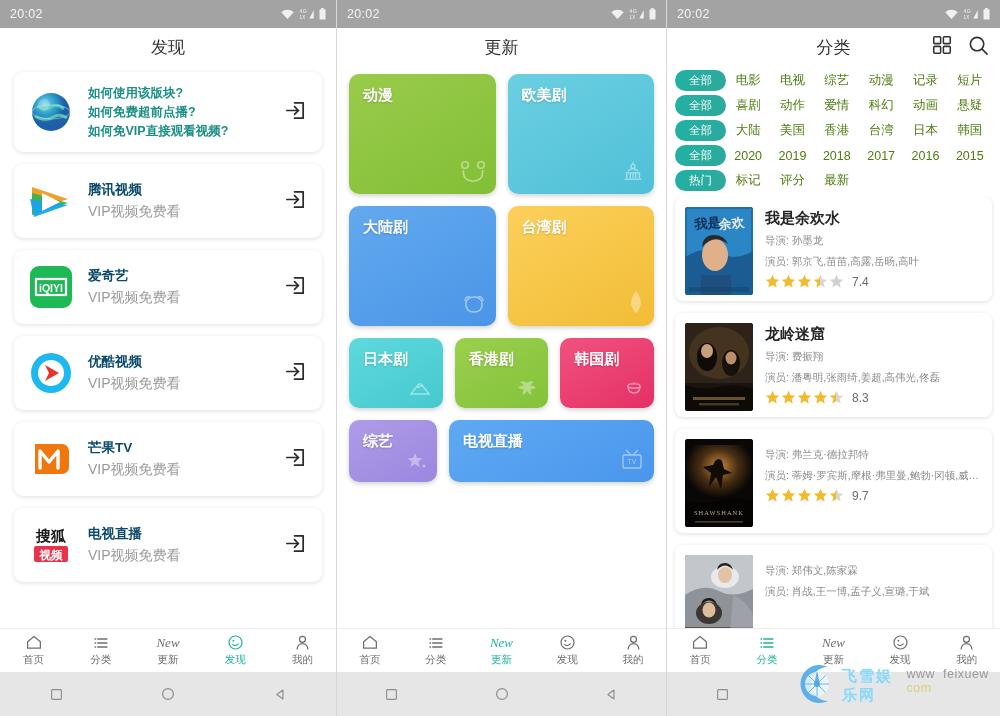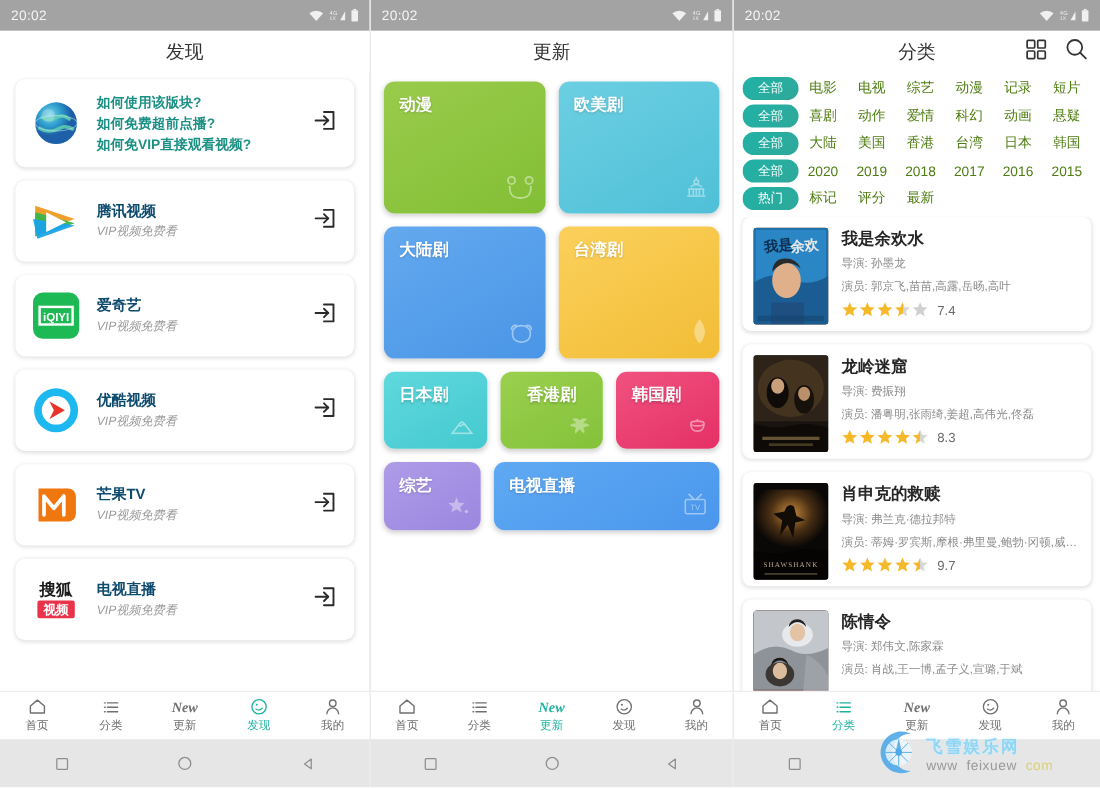--- a/index.html
+++ b/index.html
@@ -50,21 +50,21 @@
     box-shadow: 0 1px 4px rgba(0,0,0,0.13);
     display: flex; align-items: center; padding: 12px 12px;
     min-height: 72px;
   }
   .dcard .logo {
     width: 50px; height: 50px; flex: 0 0 50px; margin-right: 12px;
     display: flex; align-items: center; justify-content: center;
   }
   .dcard .info { flex: 1; min-width: 0; }
   .dcard .t1 { font-size: 13.5px; font-weight: bold; color: #0c4a6e; line-height: 1.35; }
-  .dcard .t2 { font-size: 11px; color: #9a9a9a; line-height: 1.5; margin-top: 2px; font-style: italic; }
+  .dcard .t2 { font-size: 14px; color: #9a9a9a; line-height: 1.5; margin-top: 2px; }
   .helpcard .hl { font-size: 12.5px; font-weight: bold; color: #1a8f84; line-height: 1.5; }
   .enter-ic { flex: 0 0 26px; color: #2a2a2a; margin-left: 6px; }
 
   
   .p2-body { padding: 8px 12px 0 12px; height: 578px; }
   .trow { display: flex; gap: 12px; margin-bottom: 12px; }
   .tile {
     border-radius: 10px; position: relative; overflow: hidden;
     box-shadow: 0 2px 5px rgba(0,0,0,.18);
     padding: 12px 14px;
@@ -123,35 +123,35 @@
     background: #fff; border-top: 1px solid #ececec;
     display: flex; align-items: center;
   }
   .navitem {
     flex: 1; display: flex; flex-direction: column; align-items: center;
     justify-content: center; gap: 2px; color: #6f6f6f;
   }
   .navitem .nlabel { font-size: 10.5px; }
   .navitem.active { color: #1fb39f; }
   .navitem .nico { height: 17px; display: flex; align-items: center; }
-  .newglyph { font-style: italic; font-weight: bold; font-size: 13px; font-family: "Liberation Serif", serif; }
+  .newglyph { font-style: italic; font-weight: normal; font-size: 13px; font-family: "Liberation Serif", serif; }
 
   
   .androidnav {
     position: absolute; bottom: 0; left: 0; right: 0; height: 44px;
     background: #e6e6e6; display: flex; align-items: center;
   }
   .androidnav .abtn { flex: 1; display: flex; align-items: center; justify-content: center; color: #8e8e8e; }
 
   
   .watermark {
     position: absolute; right: 6px; bottom: 2px; width: 200px; height: 56px;
     display: flex; align-items: center; pointer-events: none;
   }
-  .wm-text { display: flex; flex-direction: column; margin-left: 2px; }
+  .wm-text { display: flex; flex-direction: row; margin-left: 2px; }
   .wm-cn {
     font-size: 15px; font-weight: bold; color: #8fd6f5;
     letter-spacing: 2px; text-shadow: 0 0 3px #cdeeff;
   }
   .wm-url { font-size: 12.5px; color: #9a9a9a; letter-spacing: .5px; }
   .wm-url .y { color: #d8d07a; }
 </style>
 </head>
 <body>
 
@@ -442,21 +442,21 @@
       </div>
 
       <div class="trow">
         <div class="tile t-h70" style="flex:1;background:linear-gradient(150deg,#5fd9dd,#45c9cf);font-family:Liberation Mono, monospace;">
           <div class="tl">日本剧</div>
           <div class="tic"><svg width="24" height="14" viewBox="0 0 24 14" fill="none" stroke="#fff" stroke-width="1.5">
                 <path d="M2 13 L9 4 q2-2.5 4 0 L20 13 Z"></path>
                 <path d="M8 5.5 q1.5 1.5 3 0 q1.5-1.5 3 0"></path>
               </svg></div>
         </div>
-        <div class="tile t-h70" style="flex:1;background:linear-gradient(150deg,#9ad04e,#84c23a);text-align:center;">
+        <div class="tile t-h70" style="flex:1;background:linear-gradient(150deg,#9ad04e,#84c23a);">
           <div class="tl">香港剧</div>
           <div class="tic"><svg width="22" height="16" viewBox="0 0 22 16" fill="#fff" opacity=".85">
                 <path d="M11 3 q3-3 7-1 q-3 2-4 4 q4-1 6 2 q-4 1-6 2 q2 2 1 5 q-3-2-4-4 q-1 2-4 4 q-1-3 1-5 q-2-1-6-2 q2-3 6-2 q-1-2-4-4 q4-2 7 1Z"></path>
               </svg></div>
         </div>
         <div class="tile t-h70" style="flex:1;background:linear-gradient(150deg,#f0527f,#e53065);">
           <div class="tl">韩国剧</div>
           <div class="tic"><svg width="20" height="16" viewBox="0 0 20 16" fill="none" stroke="#fff" stroke-width="1.5">
                 <path d="M10 2 v2"></path>
                 <ellipse cx="10" cy="6" rx="6" ry="2.2"></ellipse>
@@ -733,21 +733,20 @@
                 </radialGradient>
               </defs>
             <rect x="0" y="6" width="68" height="62" fill="url(#sh)"></rect>
             <path d="M30 22 q4-4 7 0 l2 8 l8 4 l-9 2 l-2 14 l-5-12 l-7 10 l2-14 l-8-6 l10 -2Z" fill="#120c06"></path>
             <path d="M0 62 q20 4 34 0 q14-4 34 0 V88 H0Z" fill="#060403"></path>
             <text x="34" y="76" font-size="6.5" fill="#b8a98c" text-anchor="middle" letter-spacing="1" font-family="Liberation Serif, serif">SHAWSHANK</text>
             <rect x="10" y="82" width="48" height="1.5" fill="#6a5c45" opacity=".7"></rect>
           </svg>
         </div>
         <div class="minfo">
-          <div class="mtitle">肖申克的救赎</div>
           <div class="mmeta"><span>导演:</span> <span>弗兰克·德拉邦特</span></div>
           <div class="mmeta"><span>演员:</span> <span>蒂姆·罗宾斯,摩根·弗里曼,鲍勃·冈顿,威廉姆·赛...</span></div>
           <div class="rating">
             <svg width="15" height="15" viewBox="0 0 20 20">
                 <path d="M10 1 L12.6 7 L19 7.5 L14 11.8 L15.6 18 L10 14.6 L4.4 18 L6 11.8 L1 7.5 L7.4 7Z" fill="#f5b828"></path>
               </svg>
             <svg width="15" height="15" viewBox="0 0 20 20">
                 <path d="M10 1 L12.6 7 L19 7.5 L14 11.8 L15.6 18 L10 14.6 L4.4 18 L6 11.8 L1 7.5 L7.4 7Z" fill="#f5b828"></path>
               </svg>
             <svg width="15" height="15" viewBox="0 0 20 20">
@@ -779,21 +778,20 @@
             <ellipse cx="40" cy="20" rx="7" ry="8" fill="#e3c3a4"></ellipse>
             <path d="M32 15 q8-9 16 0 q-2-7-8-7 q-7 0-8 7Z" fill="#23201f"></path>
             <ellipse cx="24" cy="58" rx="13" ry="11" fill="#3b3632"></ellipse>
             <ellipse cx="24" cy="55" rx="6.5" ry="7.5" fill="#dcbc9c"></ellipse>
             <path d="M16 50 q8-9 16 0 q-2-7-8-7 q-7 0-8 7Z" fill="#1b1816"></path>
             <path d="M0 72 H68 V88 H0Z" fill="#6d4a4a"></path>
             <path d="M48 40 q14 6 20 20 V88 H44Z" fill="#a8abb0" opacity=".6"></path>
           </svg>
         </div>
         <div class="minfo">
-          <div class="mtitle">陈情令</div>
           <div class="mmeta"><span>导演:</span> <span>郑伟文,陈家霖</span></div>
           <div class="mmeta"><span>演员:</span> <span>肖战,王一博,孟子义,宣璐,于斌</span></div>
         </div>
       </div>
     </div>
 
     <div class="botnav">
       <div class="navitem">
         <span class="nico">
             <svg width="18" height="17" viewBox="0 0 24 24" fill="none" stroke="currentColor" stroke-width="1.8" stroke-linecap="round" stroke-linejoin="round">

